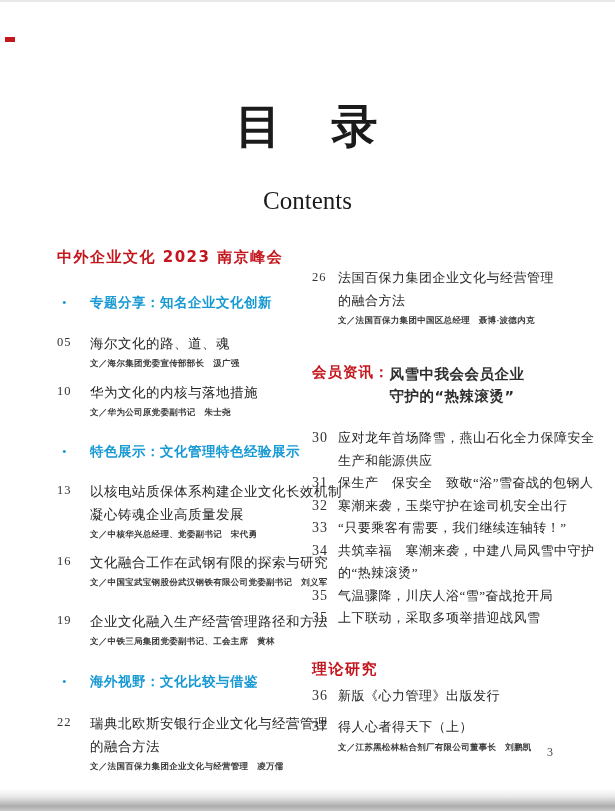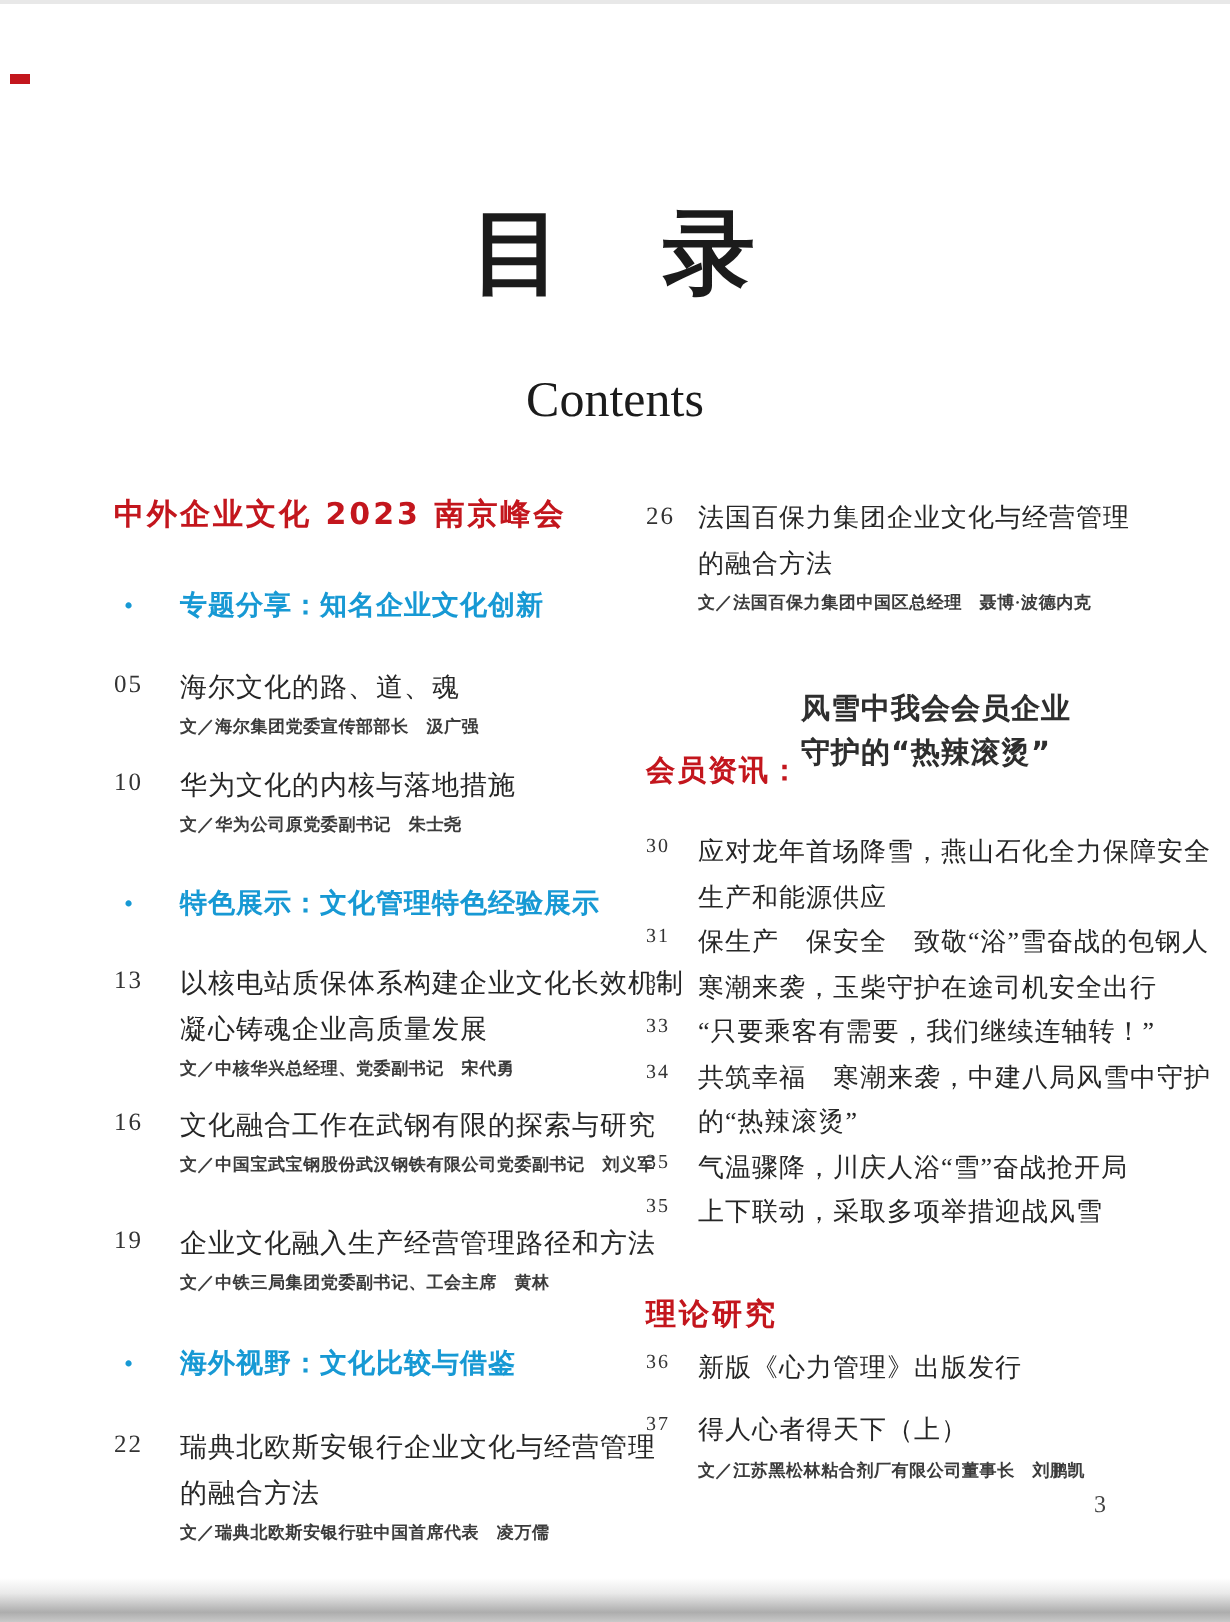--- a/index.html
+++ b/index.html
@@ -10,52 +10,52 @@
   .edge-top{position:absolute;top:0;left:0;right:0;height:2px;background:#e8e8e8;}
   .edge-bottom{position:absolute;bottom:0;left:0;right:0;height:22px;
     background:linear-gradient(180deg,#ffffff 0%,#e9e9e9 35%,#adadad 78%,#c9c9c9 100%);}
   .reg-mark{position:absolute;left:5px;top:37px;width:10px;height:5px;background:var(--accent-red,#c3161d);}
 
   .masthead{padding-top:96px;text-align:center;}
   .title-cn{margin:0;font-size:46px;font-weight:600;color:#1b1b1b;letter-spacing:2px;
     font-family:"DejaVu Serif","Liberation Serif",serif;}
   .title-en{margin-top:29px;font-size:25px;color:#1b1b1b;}
 
-  .columns{position:absolute;top:248px;left:57px;right:28px;display:flex;gap:20px;}
+  .columns{position:absolute;top:248px;left:57px;right:28px;display:flex;gap:9px;}
   .col-left{flex:0 0 246px;width:246px;}
   .col-right{flex:1;min-width:0;}
 
   .red-header{font-family:"DejaVu Sans","Liberation Sans",sans-serif;font-weight:700;
     font-size:15px;color:var(--accent-red,#c3161d);letter-spacing:1.5px;white-space:nowrap;}
 
   .bullet-row{display:flex;align-items:baseline;}
   .dot{flex:0 0 33px;box-sizing:border-box;padding-left:5px;color:var(--accent-blue,#1799d4);font-size:13px;}
   .bullet-label{font-family:"DejaVu Sans","Liberation Sans",sans-serif;font-weight:700;
     font-size:13.5px;color:var(--accent-blue,#1799d4);white-space:nowrap;letter-spacing:0.5px;}
 
   .entry{display:flex;}
   .entry .num{flex:0 0 33px;font-size:12.5px;color:#333;padding-top:3px;letter-spacing:1px;}
   .entry-body{flex:1;min-width:0;}
   .entry-title{font-size:13.5px;line-height:23px;color:#262626;white-space:nowrap;letter-spacing:0.5px;}
   .entry-author{font-size:8.5px;font-weight:700;color:#3c3c3c;margin-top:3px;
     white-space:nowrap;letter-spacing:0.3px;}
 
   .m-entry{display:flex;}
-  .m-entry .num{flex:0 0 26px;font-size:10px;color:#333;padding-top:3px;letter-spacing:1px;}
+  .m-entry .num{flex:0 0 26px;font-size:14px;color:#333;padding-top:3px;letter-spacing:1px;}
   .m-entry .entry-title{font-size:13px;line-height:22.5px;}
 
   .member-header{display:flex;margin-top:36px;
     font-family:"DejaVu Sans","Liberation Sans",sans-serif;font-weight:700;font-size:14.5px;}
-  .member-label{flex:0 0 auto;color:var(--accent-red,#c3161d);letter-spacing:1px;white-space:nowrap;margin-top:32px;}
+  .member-label{flex:0 0 auto;color:var(--accent-red,#c3161d);letter-spacing:1px;white-space:nowrap;}
   .member-lines{color:#2e2e2e;}
   .member-lines div{line-height:22px;white-space:nowrap;letter-spacing:0.5px;}
 
   .page-num{position:absolute;top:745px;right:62px;font-size:12px;color:#444;}
 
-  .mt3{margin-top:0;}.mt6{margin-top:6px;}.mt9{margin-top:9px;}.mt10{margin-top:10px;}
+  .mt3{margin-top:19px;}.mt6{margin-top:6px;}.mt9{margin-top:9px;}.mt10{margin-top:10px;}
   .mt11{margin-top:11px;}.mt13{margin-top:21px;}.mt19{margin-top:19px;}.mt20{margin-top:20px;justify-content:center;}
   .mt21{margin-top:21px;}.mt24{margin-top:24px;}.mt25{margin-top:25px;}.mt27{margin-top:27px;}
   .mt30{margin-top:30px;}
 </style>
 </head>
 <body>
 
 <div class="page">
   <div class="edge-top"></div>
   <div class="reg-mark"></div>
@@ -124,21 +124,21 @@
       <div class="bullet-row mt25">
         <span class="dot">•</span>
         <span class="bullet-label">海外视野：文化比较与借鉴</span>
       </div>
 
       <div class="entry mt21">
         <span class="num">22</span>
         <div class="entry-body">
           <div class="entry-title">瑞典北欧斯安银行企业文化与经营管理</div>
           <div class="entry-title">的融合方法</div>
-          <div class="entry-author">文／瑞典北欧斯安银行驻中国首席代表　凌万儒</div>
+          <div class="entry-author">文／法国百保力集团企业文化与经营管理　凌万儒</div>
         </div>
       </div>
     </div>
 
     <div class="col-right">
 
       <div class="entry mt3">
         <span class="num" style="flex:0 0 26px;">26</span>
         <div class="entry-body">
           <div class="entry-title" style="font-size:13px;line-height:22.5px;">法国百保力集团企业文化与经营管理</div>

